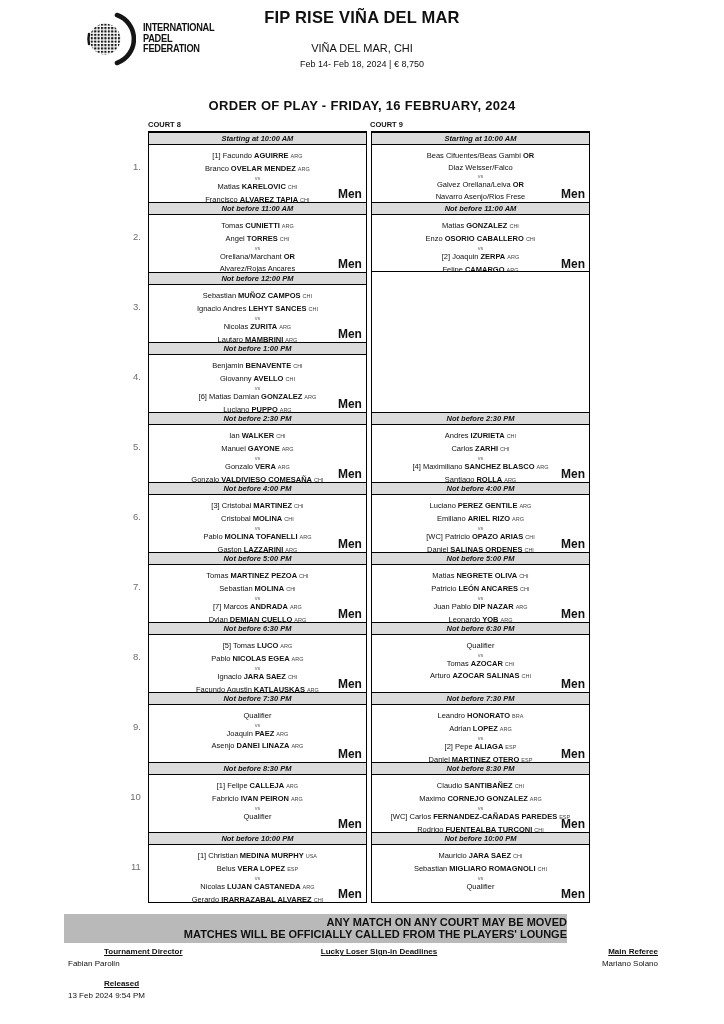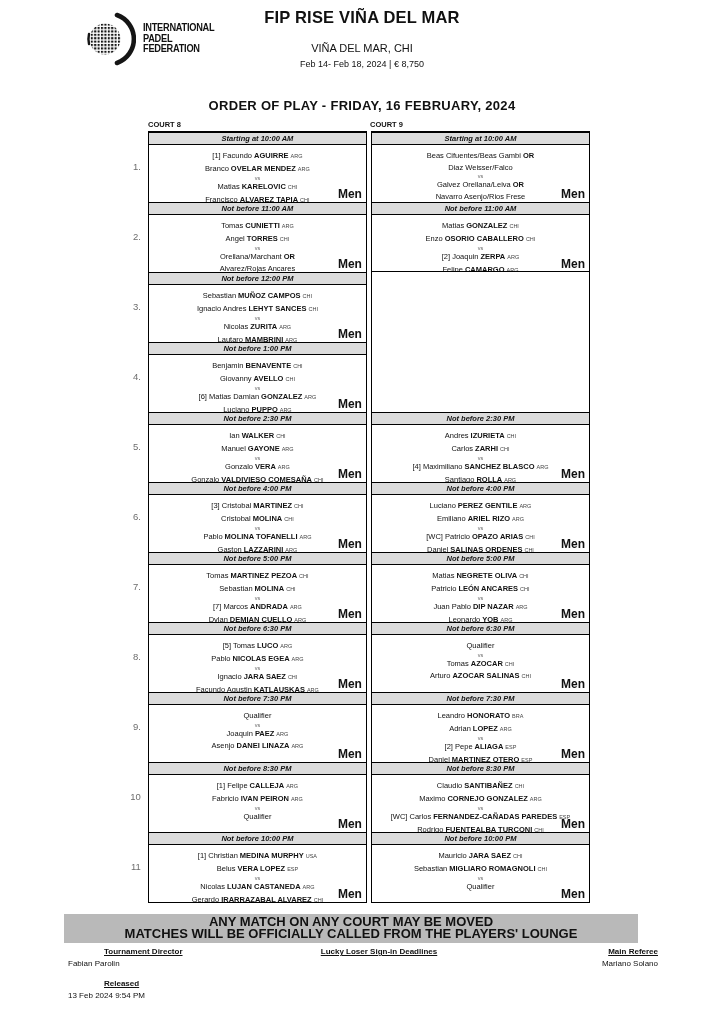--- a/index.html
+++ b/index.html
@@ -37,22 +37,22 @@
             border-bottom:1px solid #000;display:flex;align-items:center;justify-content:center;
             font-size:7.5px;font-weight:bold;font-style:italic;}
   .match-body{position:relative;height:57px;box-sizing:border-box;padding-top:5px;text-align:center;}
   .pline{font-size:7.5px;line-height:11.5px;white-space:nowrap;}
   .pbold{font-weight:bold;margin-left:2px;}
   .pcc{font-size:5.5px;color:#444;margin-left:2px;}
   .vsline{font-size:5.5px;line-height:6px;color:#666;}
   .cat{position:absolute;right:4px;bottom:1px;font-size:12px;font-weight:bold;}
 
   
-  .footer-banner{position:absolute;left:64px;top:914px;width:574px;background:#b9b9b9;
-                 text-align:center;font-weight:bold;font-size:13px;line-height:12px;
+  .footer-banner{position:absolute;left:64px;top:914px;width:503px;background:#b9b9b9;
+                 text-align:right;font-weight:bold;font-size:11px;line-height:12px;
                  padding:2px 0 3px 0;}
   .footer-info{position:absolute;left:64px;top:946px;width:594px;font-size:8px;line-height:11px;}
   .fi-left{position:absolute;left:4px;top:0;text-align:left;}
   .fi-center{position:absolute;left:0;top:0;width:594px;text-align:center;}
   .fi-right{position:absolute;right:0;top:0;text-align:right;}
   .fi-label{font-weight:bold;text-decoration:underline;margin-left:36px;}
   .fi-value{margin-top:1px;}
   .fi-gap{height:9px;}
 </style>
 </head>

